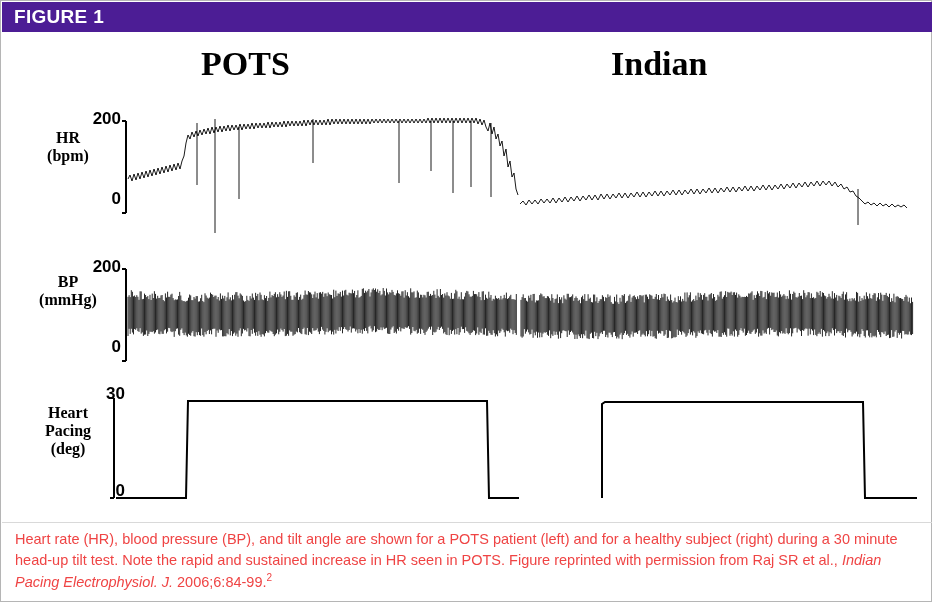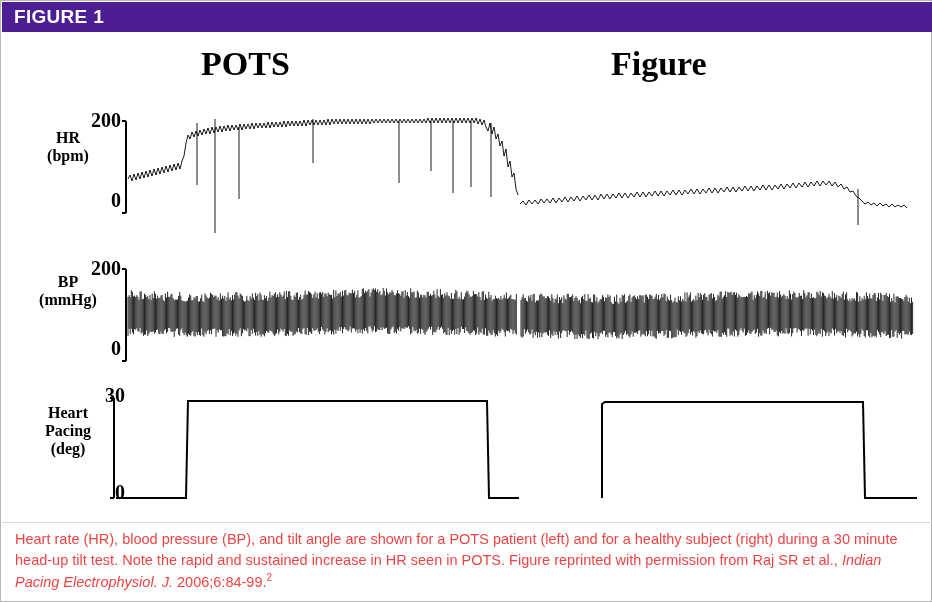--- a/index.html
+++ b/index.html
@@ -73,23 +73,23 @@
     line-height: 1.12;
     width: 110px;
     left: 12px;
   }
   #label-hr   { top: 28px; }
   #label-bp   { top: 22px; }
   #label-tilt { top: 28px; }
 
   .tick-label {
     position: absolute;
-    font-family: Liberation Serif, serif;
-    font-weight: bold;
-    font-size: 20px;
+    font-family: Liberation Sans, sans-serif;
+    font-weight: bold;
+    font-size: 17px;
     text-align: right;
     width: 48px;
   }
 
   .trace-svg {
     position: absolute;
     top: 0; left: 0;
   }
   
   .caption {
@@ -116,21 +116,21 @@
 </head>
 <body>
 
 <div id="figure-root">
 
   <div class="figure-header">
     <div class="figure-header-label">FIGURE 1</div>
   </div>
 
   <div class="col-title" id="title-pots">POTS</div>
-  <div class="col-title" id="title-control">Figure</div>
+  <div class="col-title" id="title-control">Indian</div>
 
   <div class="panel" id="panel-hr">
     <div class="axis-label" id="label-hr">
       <span>HR</span><br>
       <span>(bpm)</span>
     </div>
     <div class="tick-label" style="left:72px; top:8px;">200</div>
     <div class="tick-label" style="left:72px; top:88px;">0</div>
 
     <svg class="trace-svg" width="932" height="140" viewBox="0 0 932 140">

